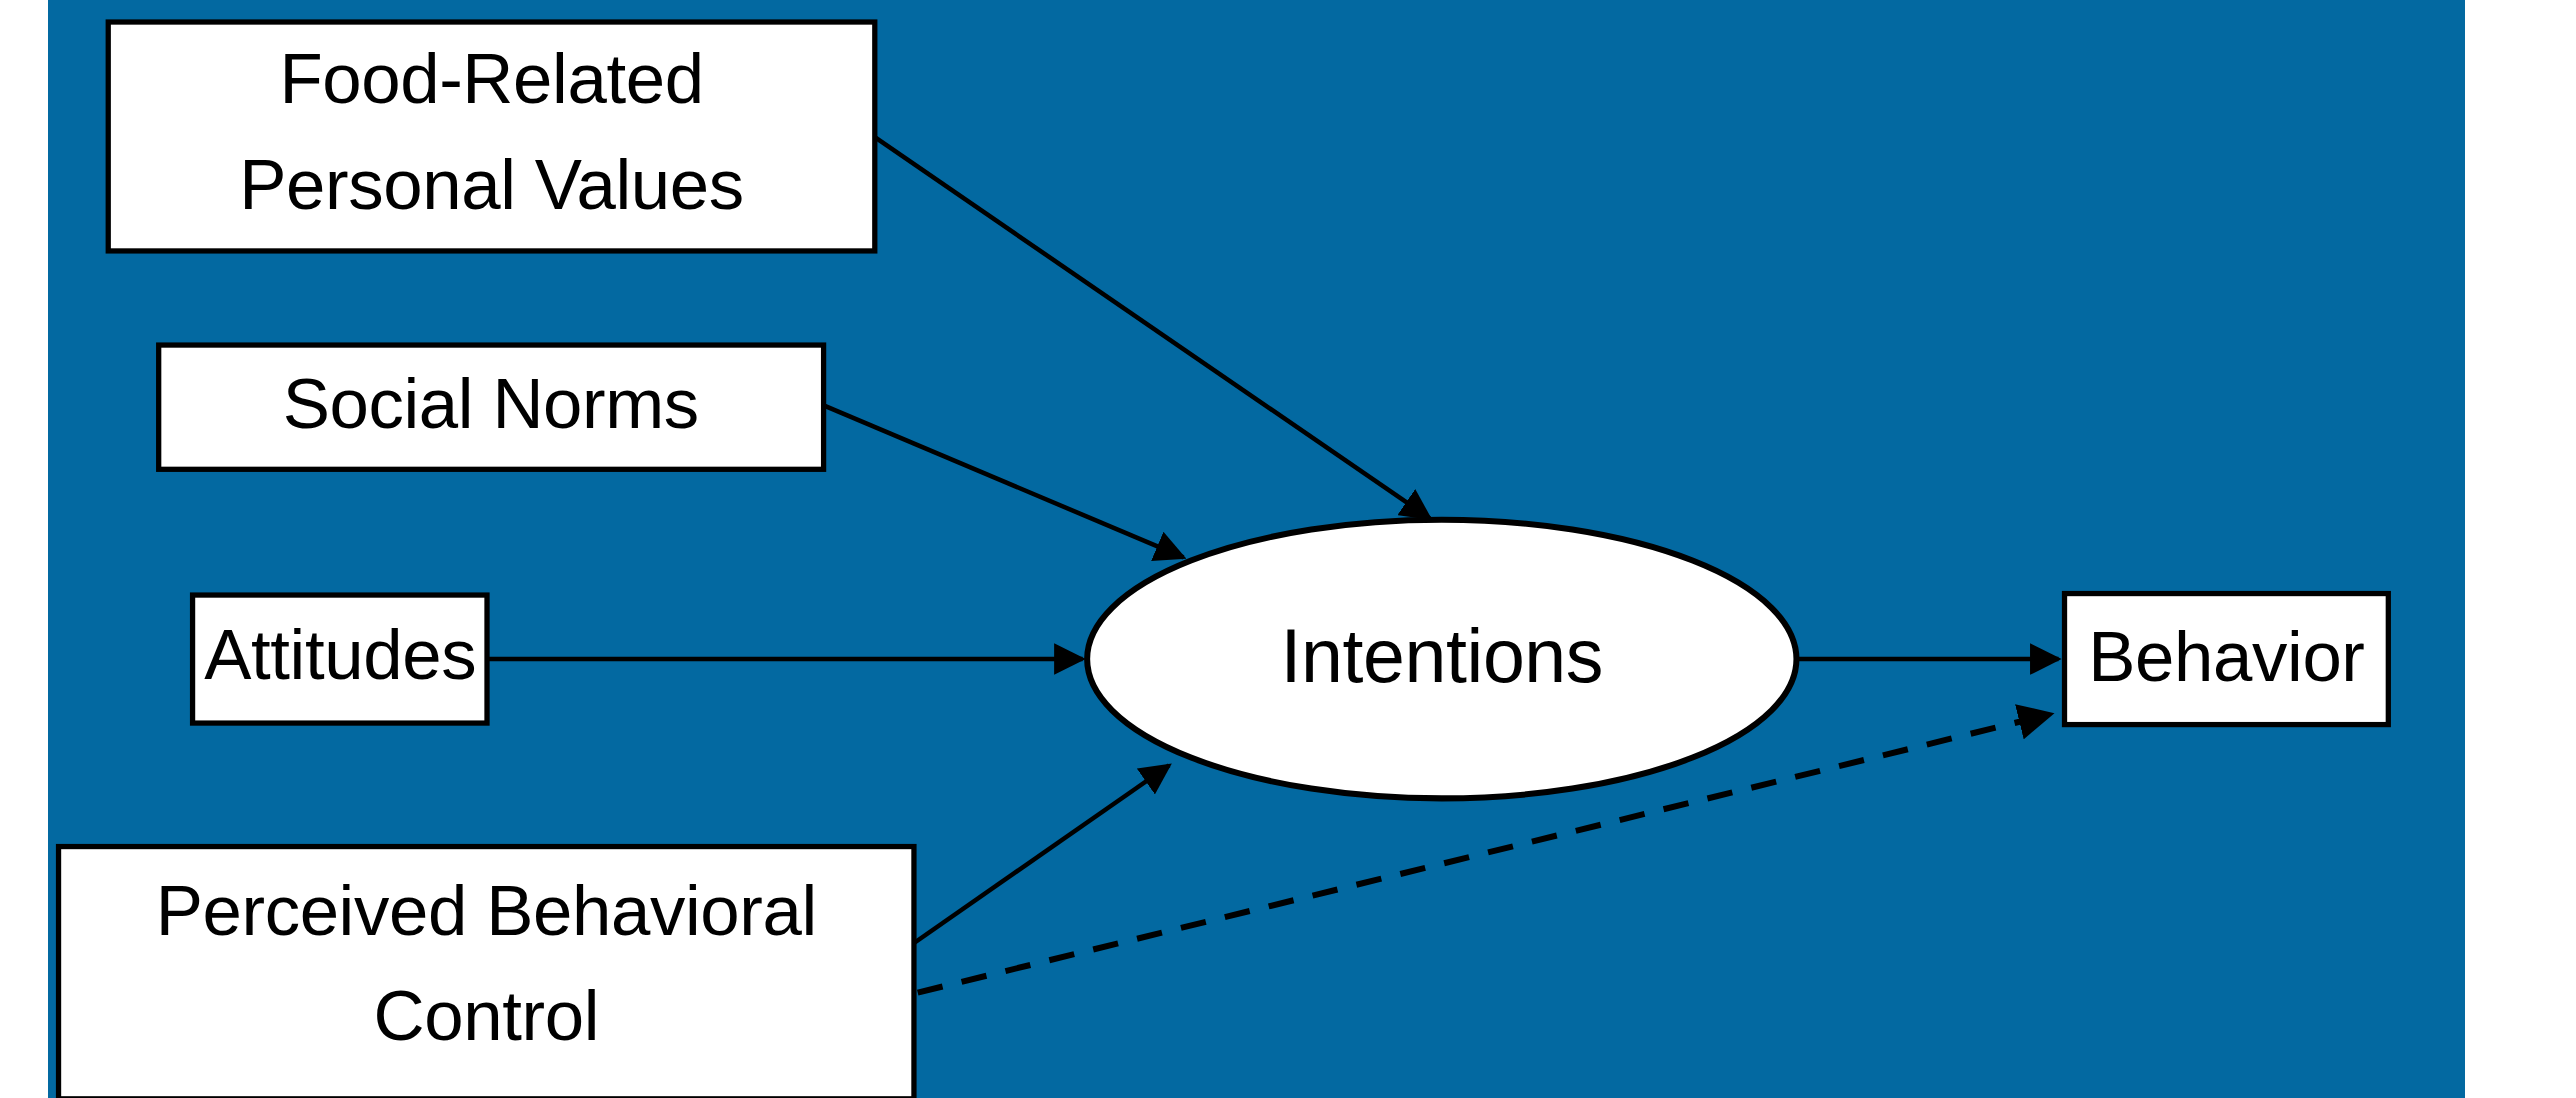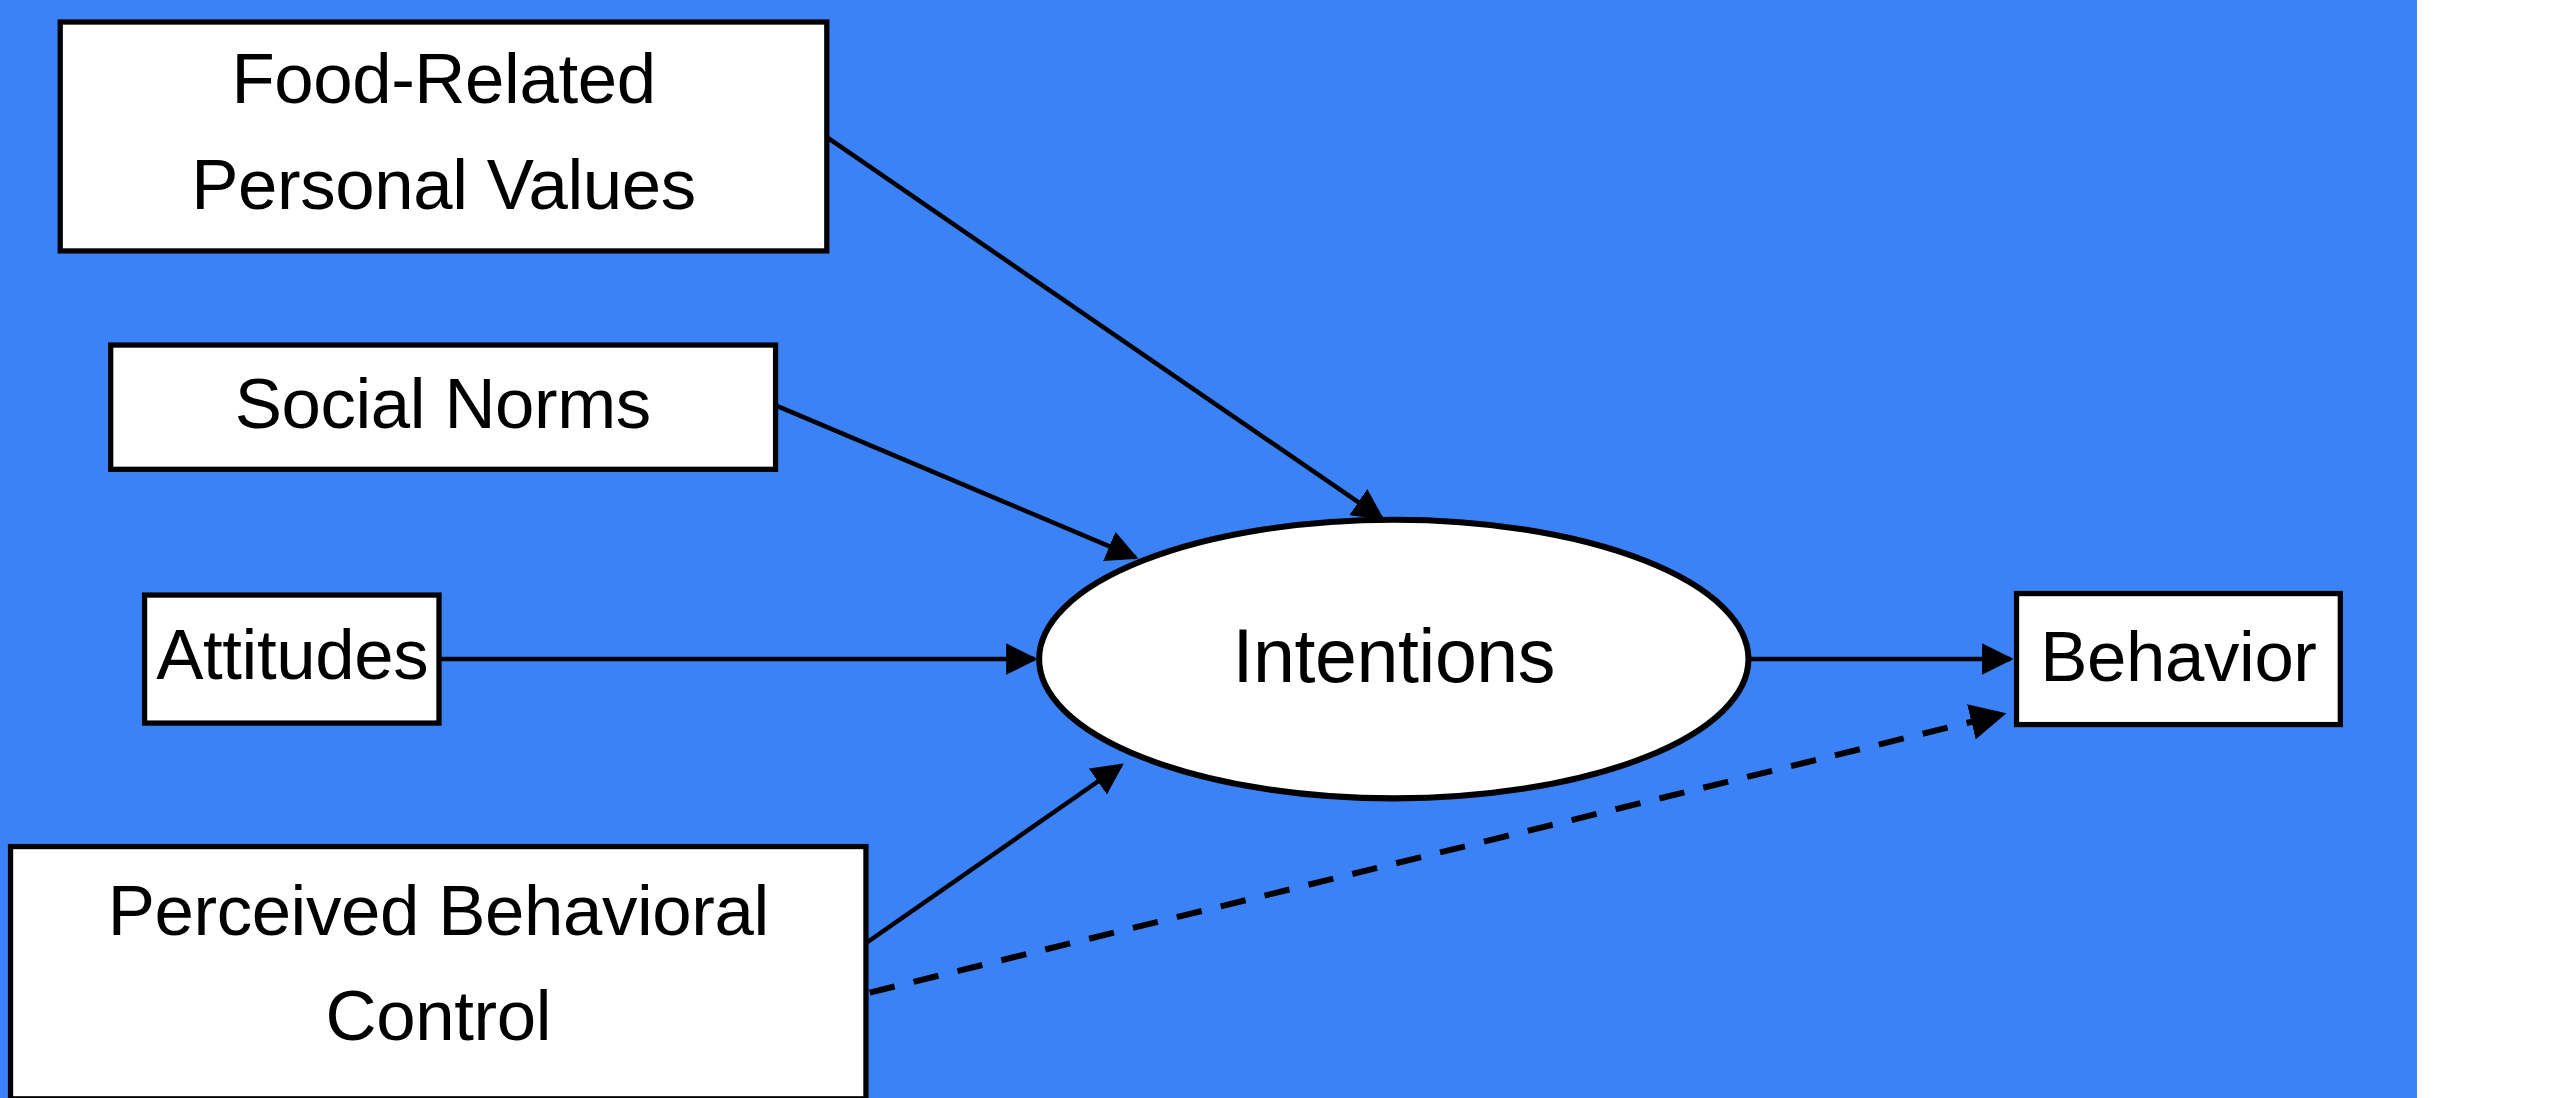--- a/index.html
+++ b/index.html
@@ -10,21 +10,22 @@
   body {
     width: 2576px;
     height: 1099px;
     font-family: "Liberation Sans", sans-serif;
     overflow: hidden;
   }
   #diagram-root {
     position: relative;
     width: 2417px;
     height: 1099px;
-    background: #3b82f6;
+    background: #0369a1;
+    margin-left: 48px;
   }
   svg#diagram-canvas {
     position: absolute;
     top: 0;
     left: 0;
     width: 2576px;
     height: 1099px;
     display: block;
   }
   .node-rect {

